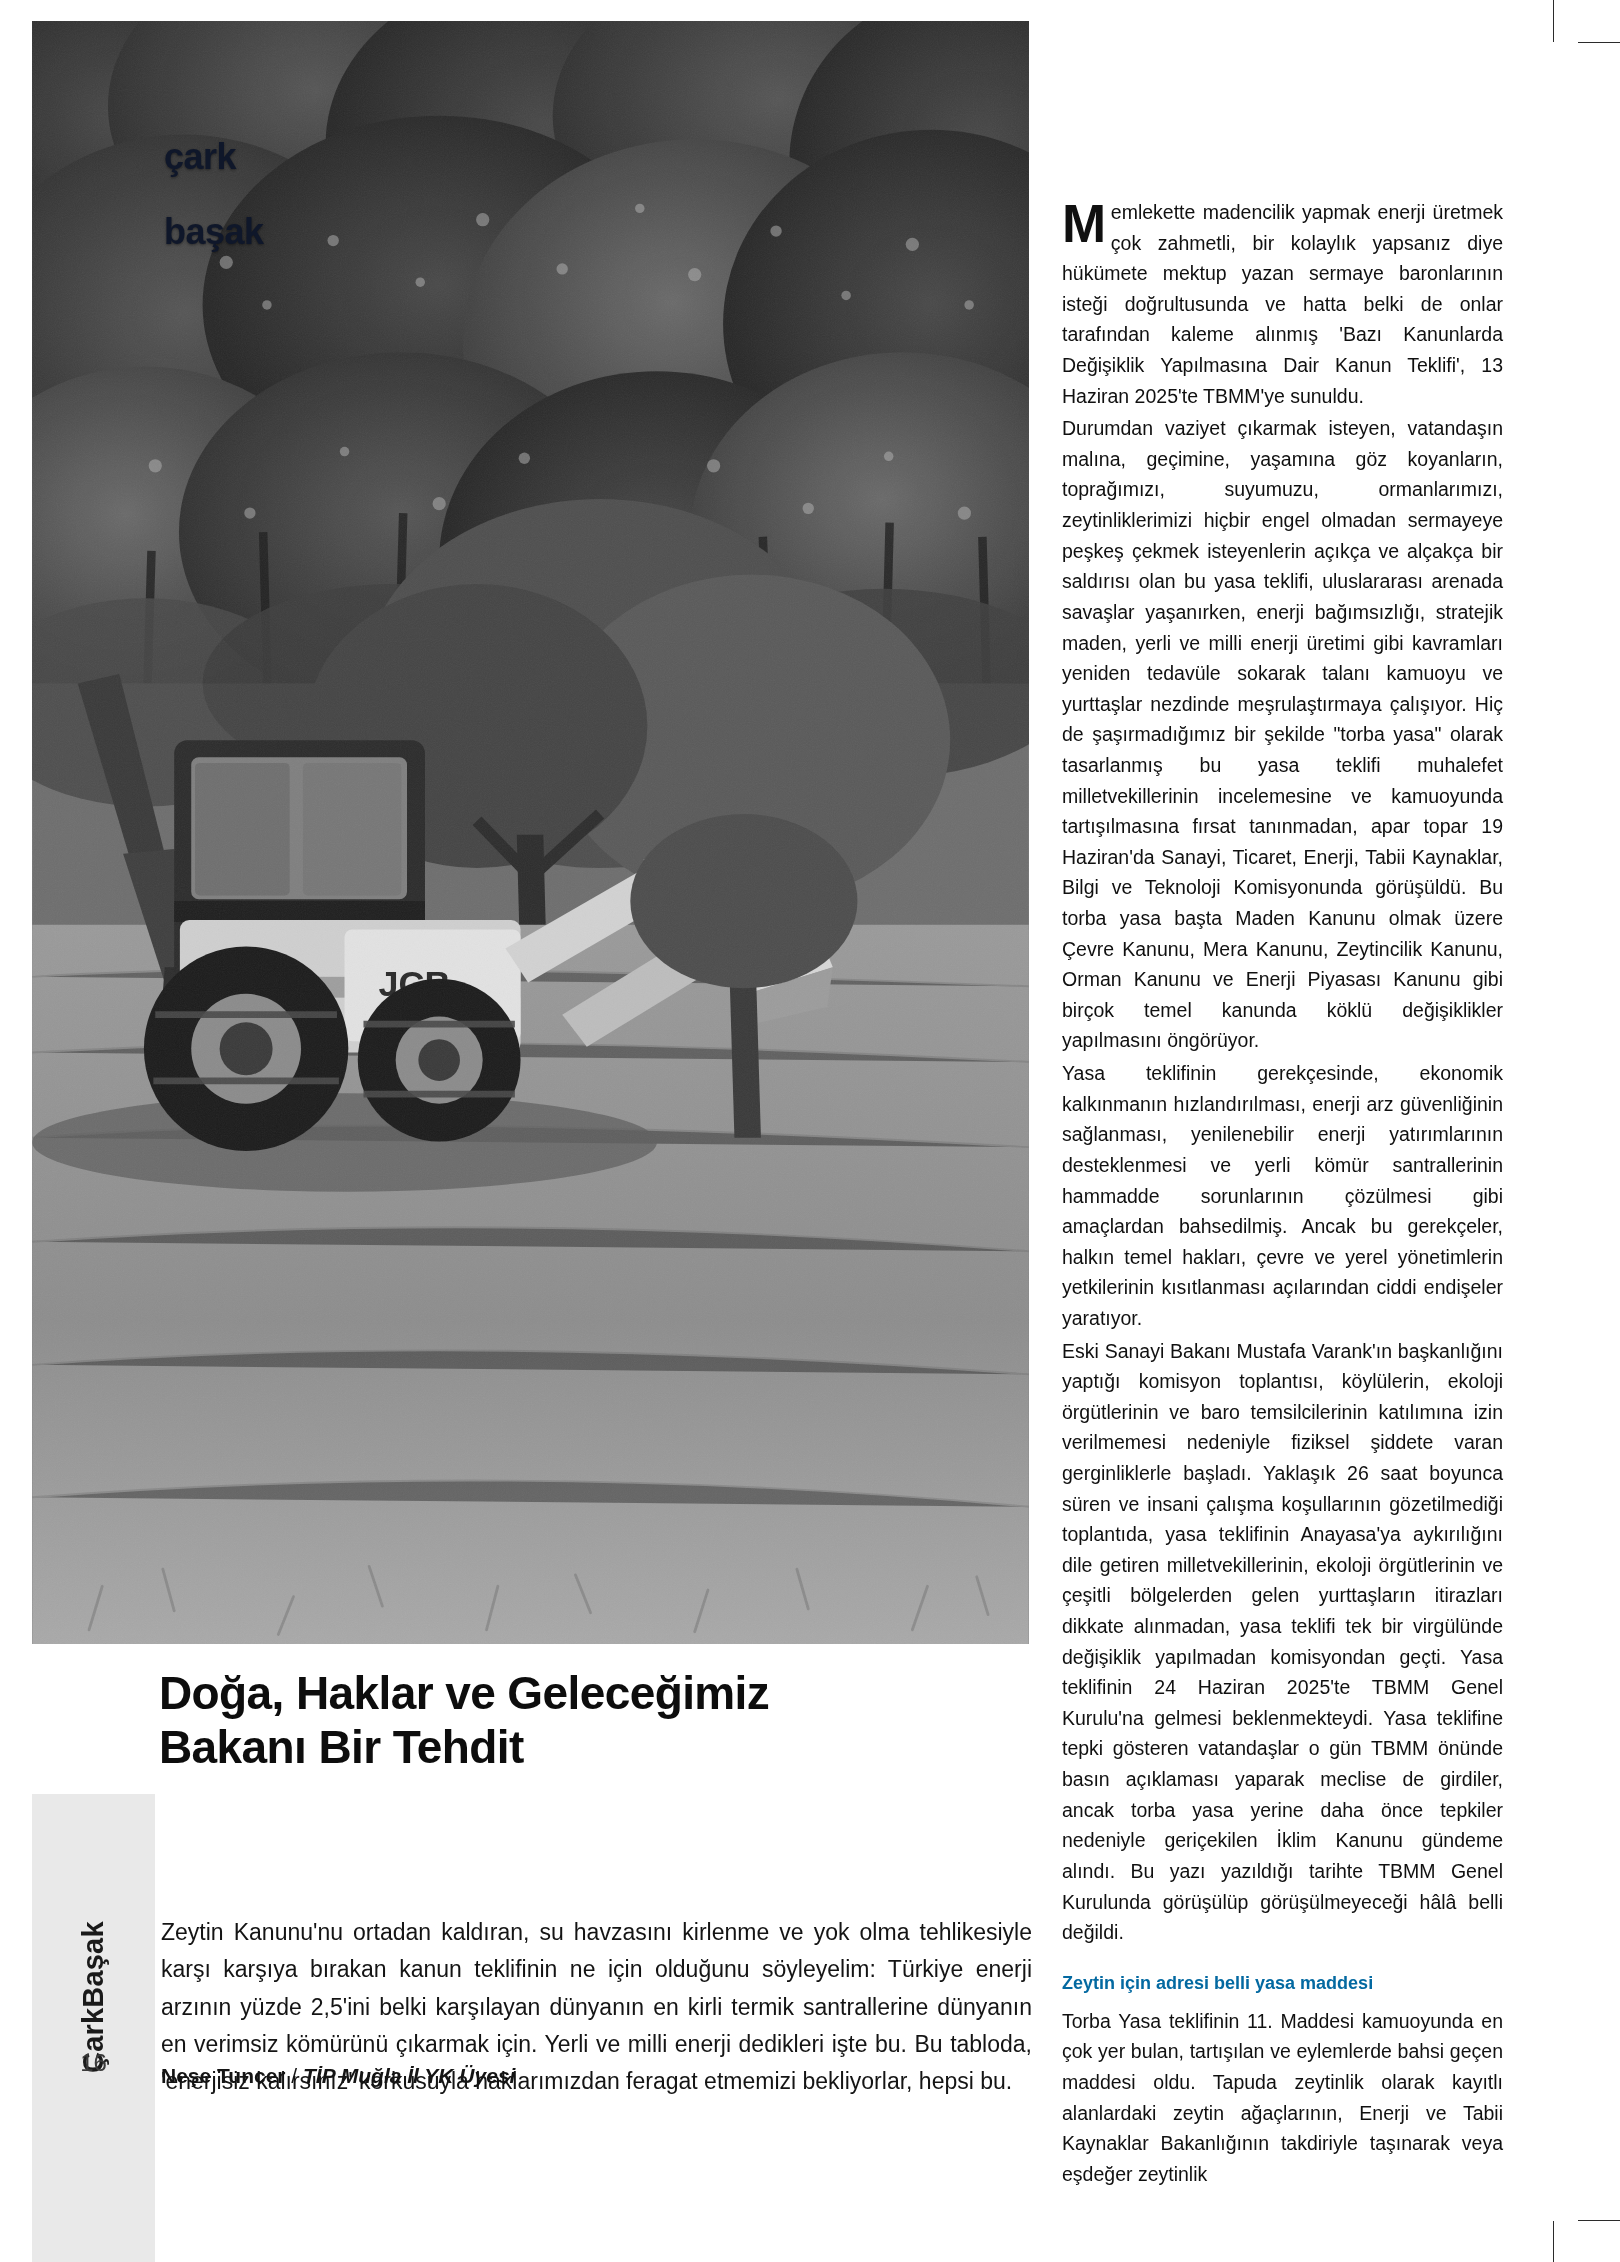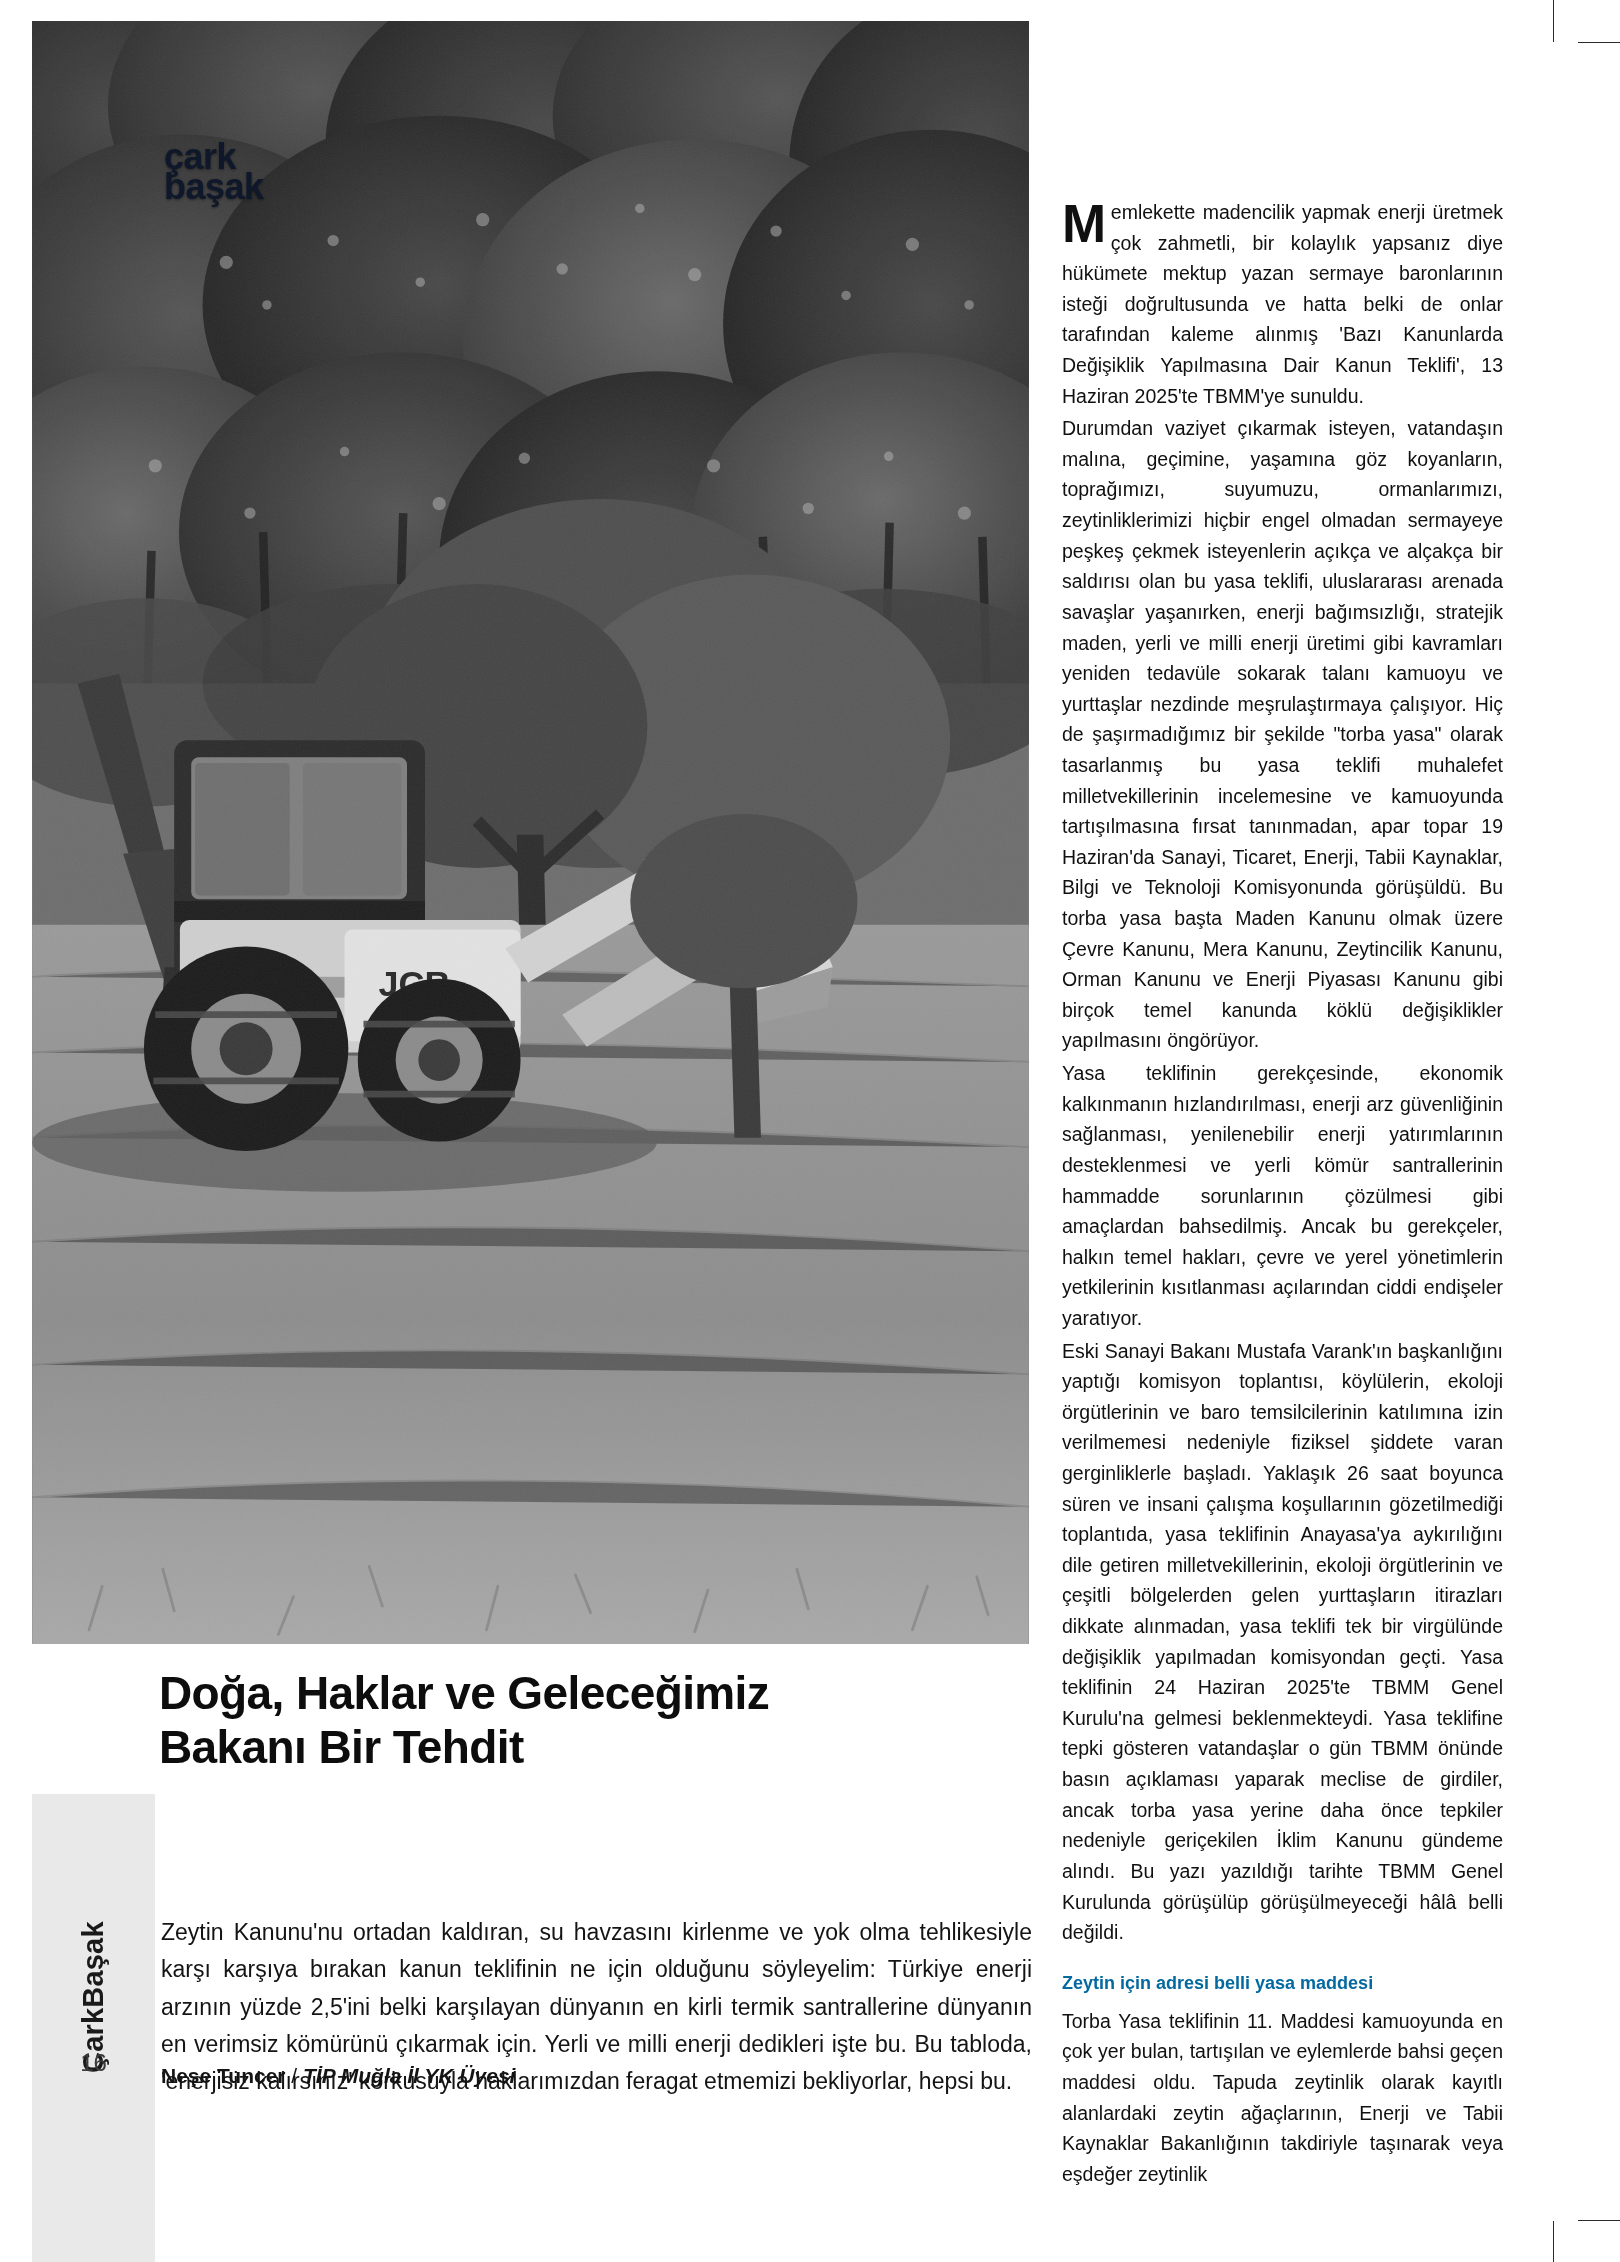--- a/index.html
+++ b/index.html
@@ -86,21 +86,21 @@
     position: absolute;
     left: 132px;
     top: 121px;
     color: #0f172a;
     font-size: 36px;
     line-height: 0.84;
     font-weight: 800;
     letter-spacing: -0.5px;
     text-shadow: 0 0.9px 2.8px rgba(0,0,0,.45);
   }
-  .logo .l2 { display: block; }
+  .logo .l2 { display: block; margin-top: 45px; }
 
   
   .headline {
     position: absolute;
     left: 159px;
     top: 1667px;
     width: 880px;
     font-size: 46px;
     line-height: 1.17;
     font-weight: 800;

